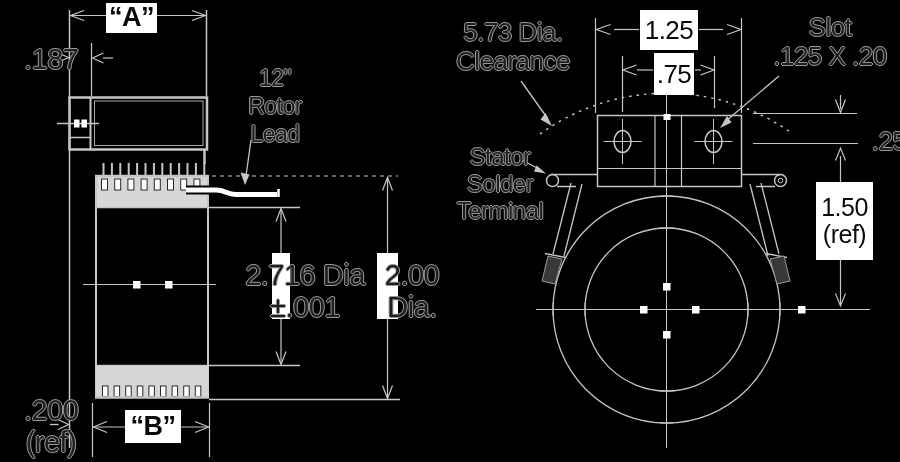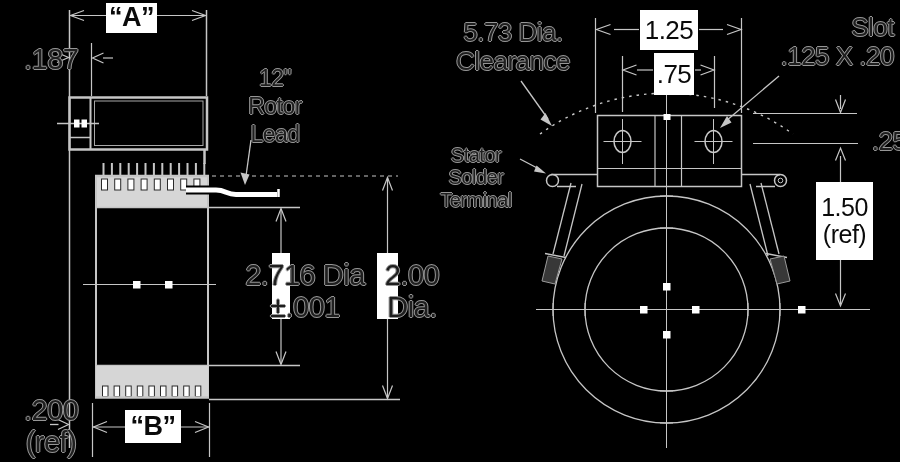--- a/index.html
+++ b/index.html
@@ -2,24 +2,24 @@
 <html><head>
 <meta charset="utf-8">
 <style>
   html,body{margin:0;padding:0;background:#000;}
   #stage{position:relative;width:900px;height:462px;background:#000;overflow:hidden;
          font-family:"Liberation Sans",sans-serif;}
   #linework{position:absolute;left:0;top:0;}
   .lbl{position:absolute;color:#1f1f1f;white-space:pre-line;letter-spacing:-0.5px;
        text-shadow:1px 0 0 #969696,-1px 0 0 #969696,0 1px 0 #969696,0 -1px 0 #969696;
        font-size:26px;line-height:1.12;text-align:center;}
-  .lbl.left{text-align:right;}
+  .lbl.left{text-align:center;}
   .big{font-size:29px;margin-left:24px;}
   .sm{font-size:23px;line-height:1.22;}
-  .md{font-size:20px;line-height:1.12;}
+  .md{font-size:24px;line-height:1.12;margin-left:24px;}
   .dimbox{position:absolute;background:#fff;color:#0a0a0a;display:flex;align-items:center;
           justify-content:center;text-align:center;white-space:pre-line;font-size:26px;
           line-height:1.1;letter-spacing:-0.5px;}
   .dimbox.bold{font-weight:bold;font-size:27px;}
 </style>
 </head>
 <body>
 
 <div id="stage">
 

